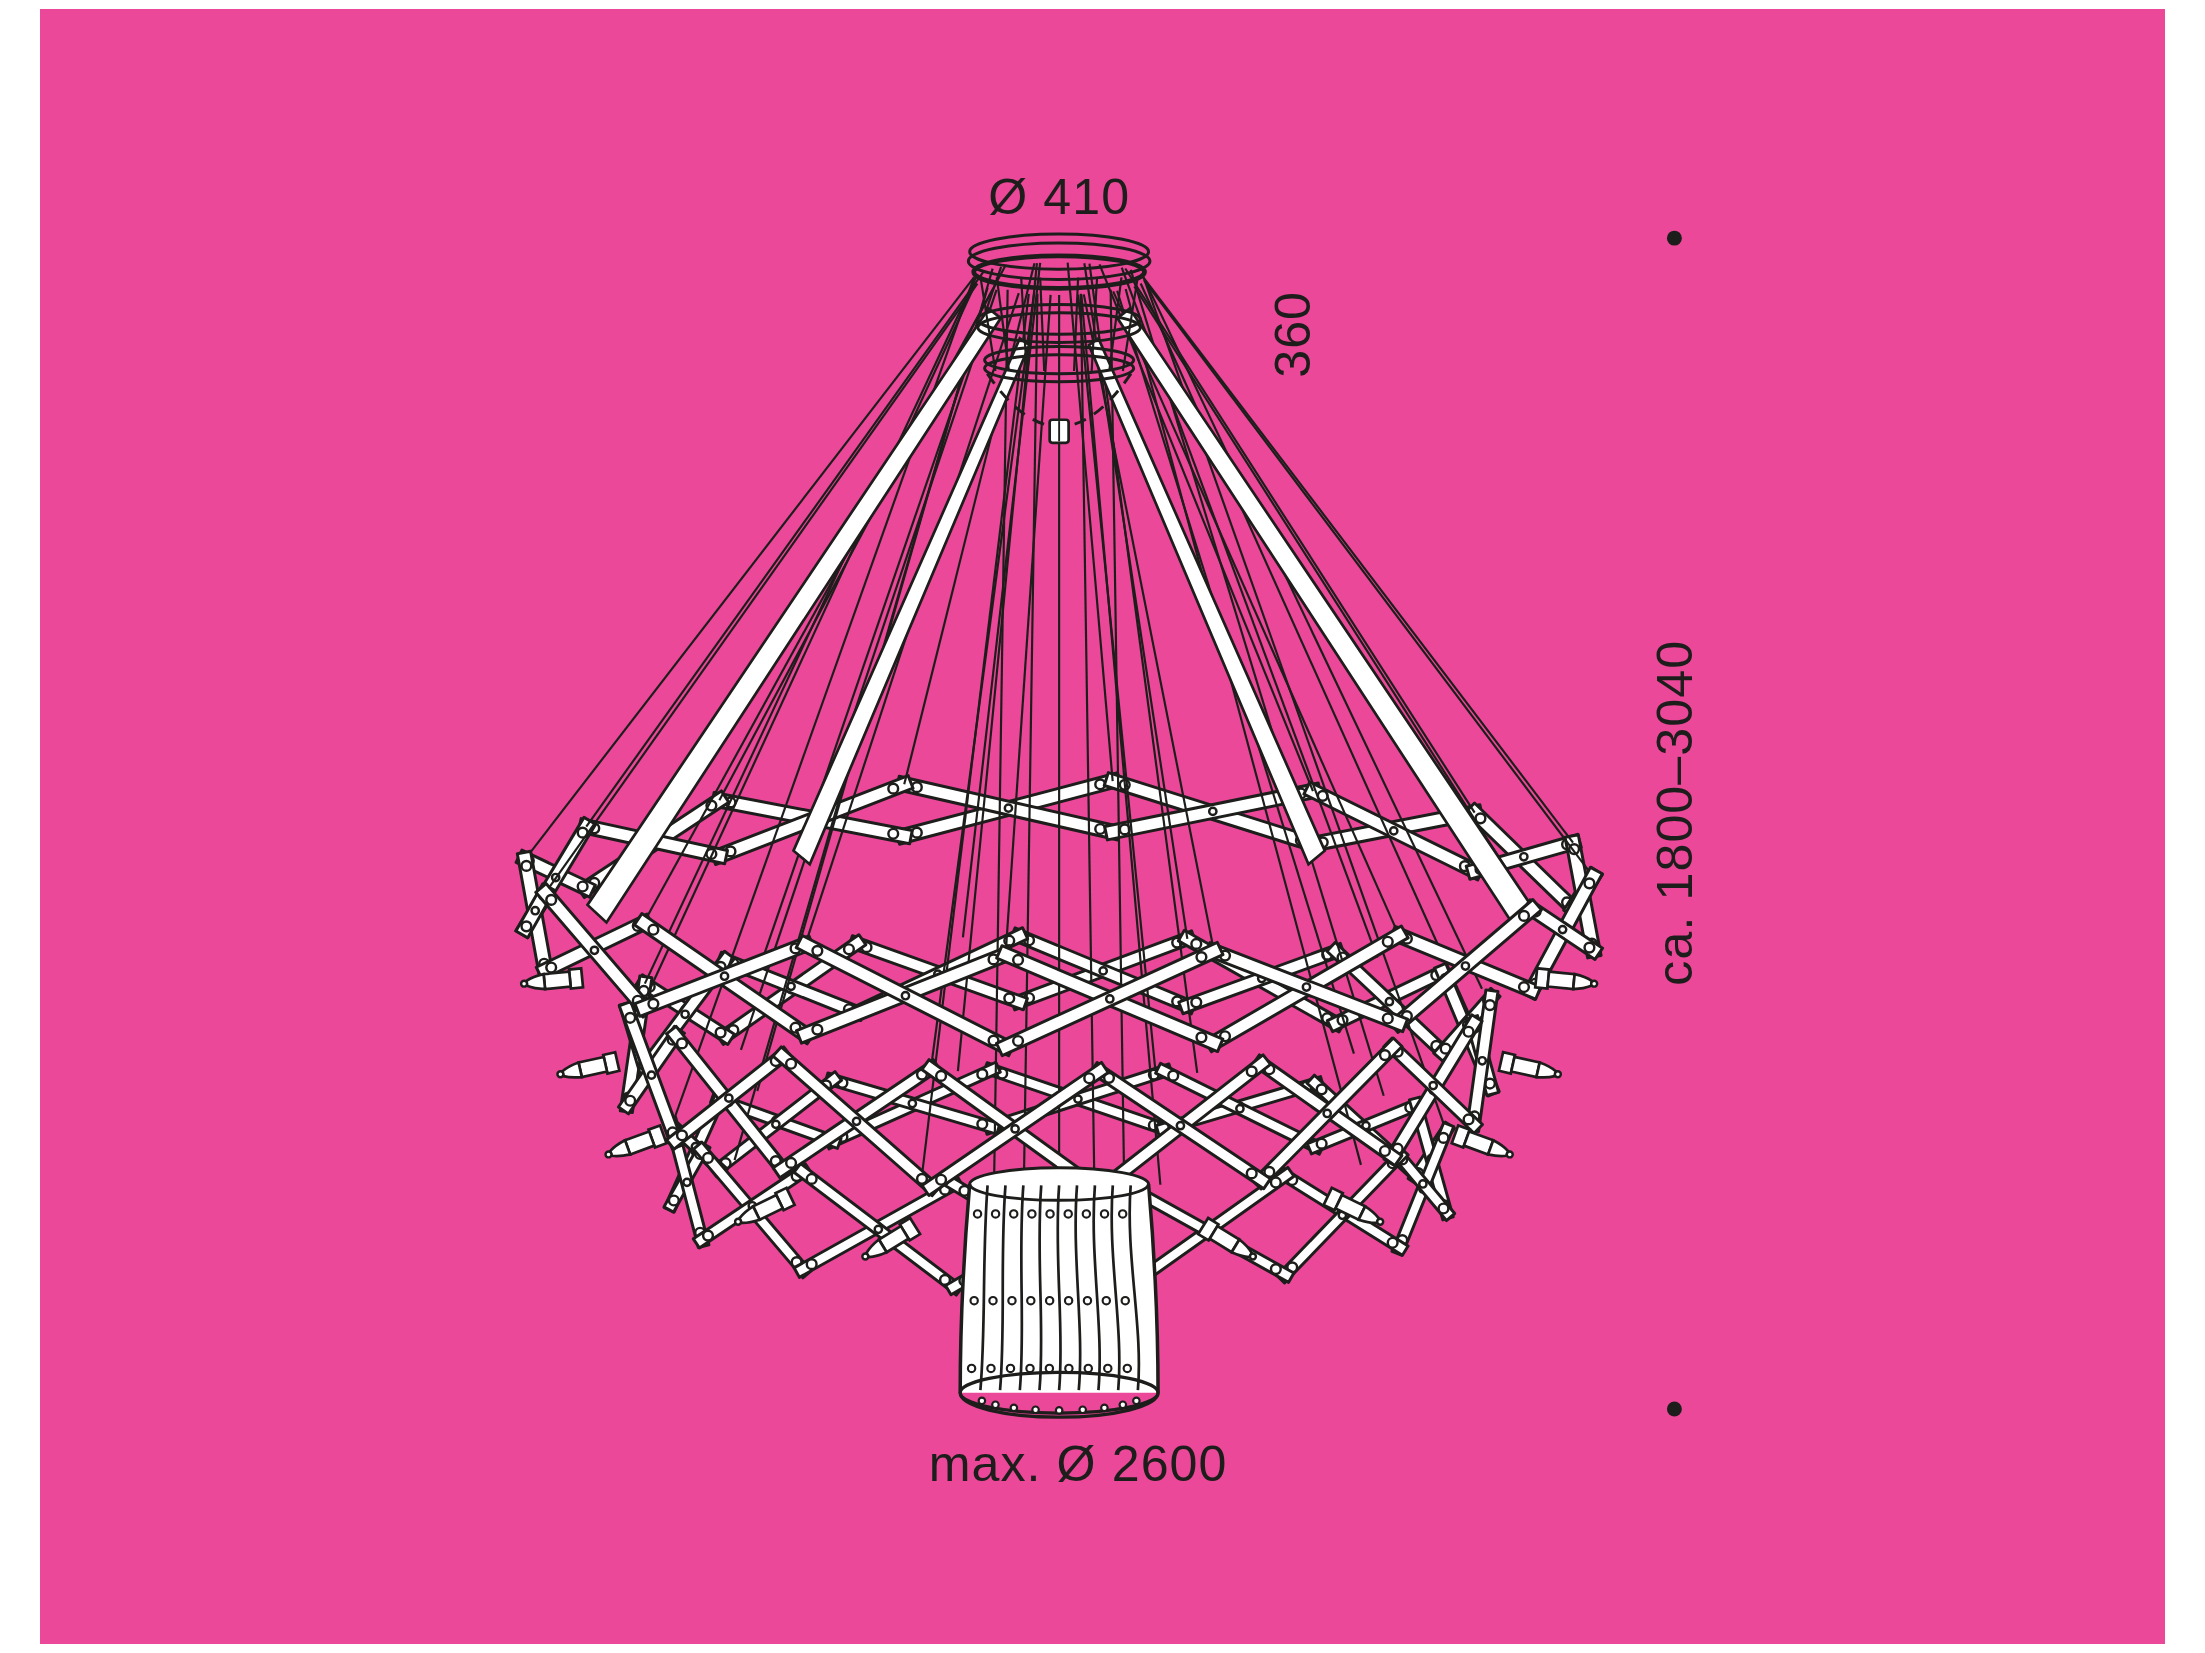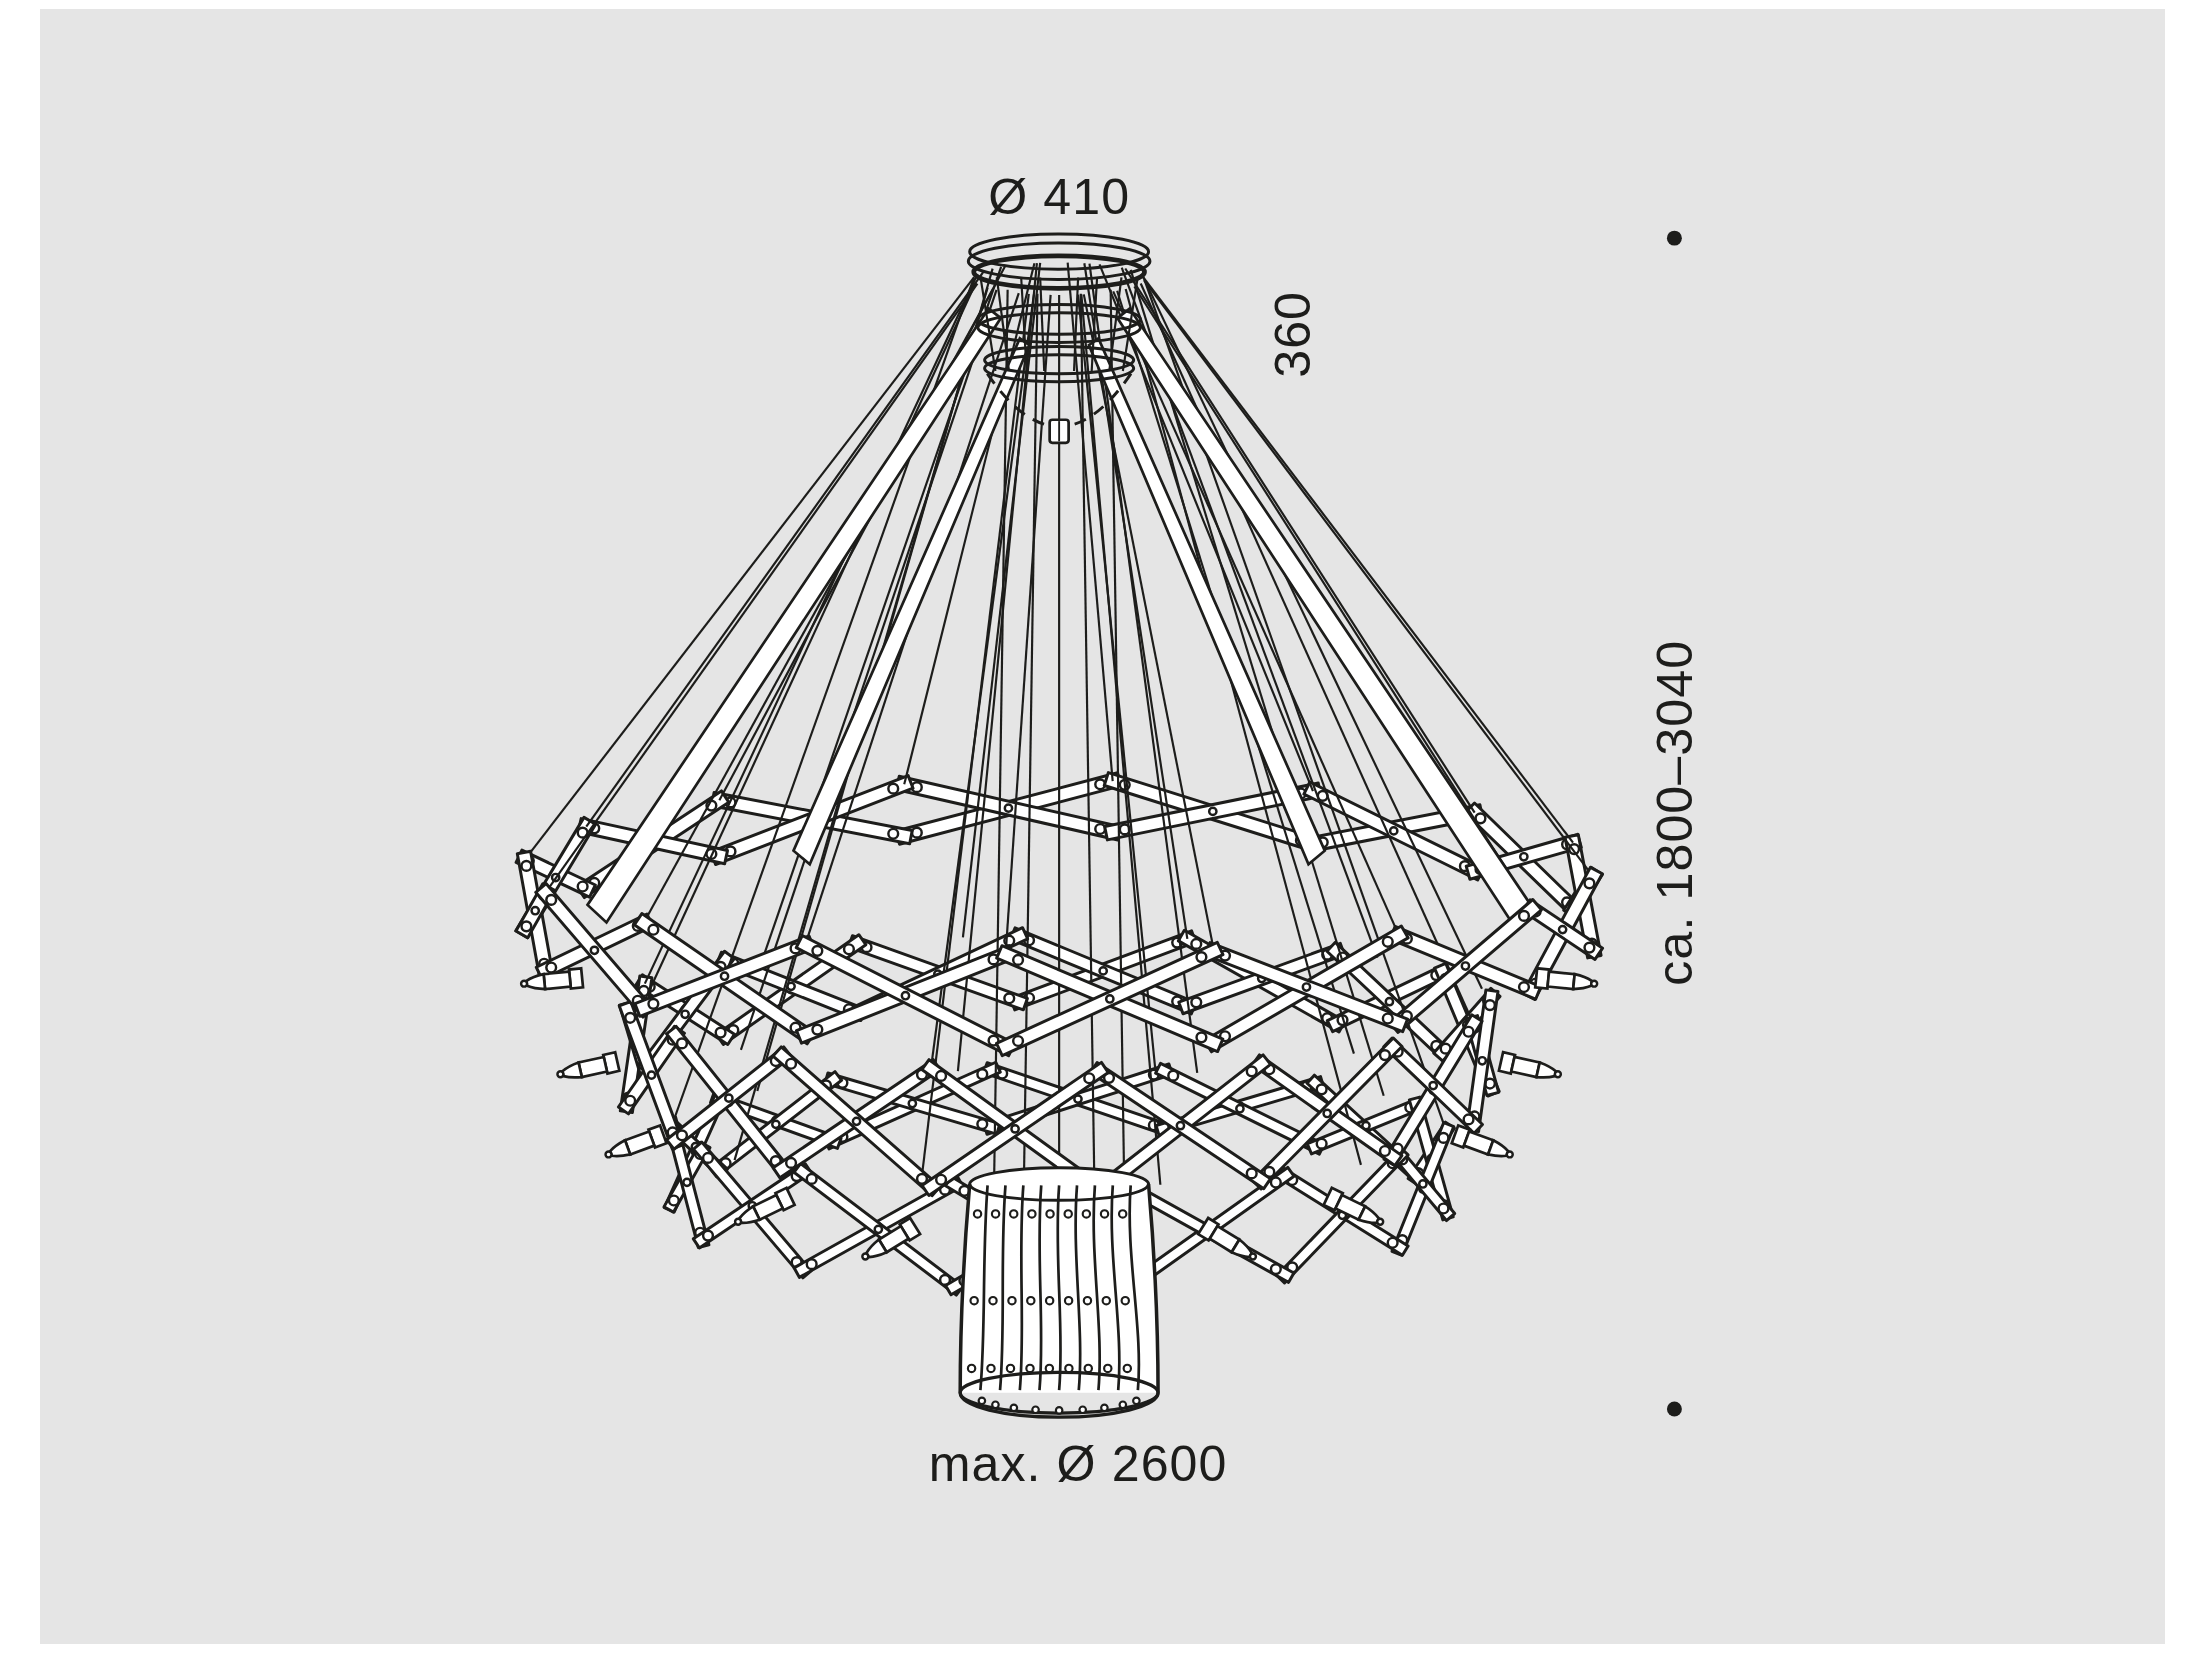--- a/index.html
+++ b/index.html
@@ -1,16 +1,16 @@
 <!DOCTYPE html>
 <html style="font-size:9.2px"><head>
 <meta charset="utf-8">
 <style>
   html,body{margin:0;padding:0;background:#ffffff;width:100%;height:100%;}
-  .stage{position:fixed;inset:0;background:#e5e5e5;}
+  .stage{position:fixed;inset:0;background:#ec4899;}
   svg{width:100%;height:100%;display:block;}
   .dim{font-family:"Liberation Sans",sans-serif;font-size:37px;font-weight:400;
        fill:#1d1d1b;letter-spacing:0.8px;}
 </style>
 </head>
 <body>
 
 <figure class="stage">
   <svg viewBox="0 0 1568 1176" preserveAspectRatio="xMidYMid meet">
     <g id="art">

